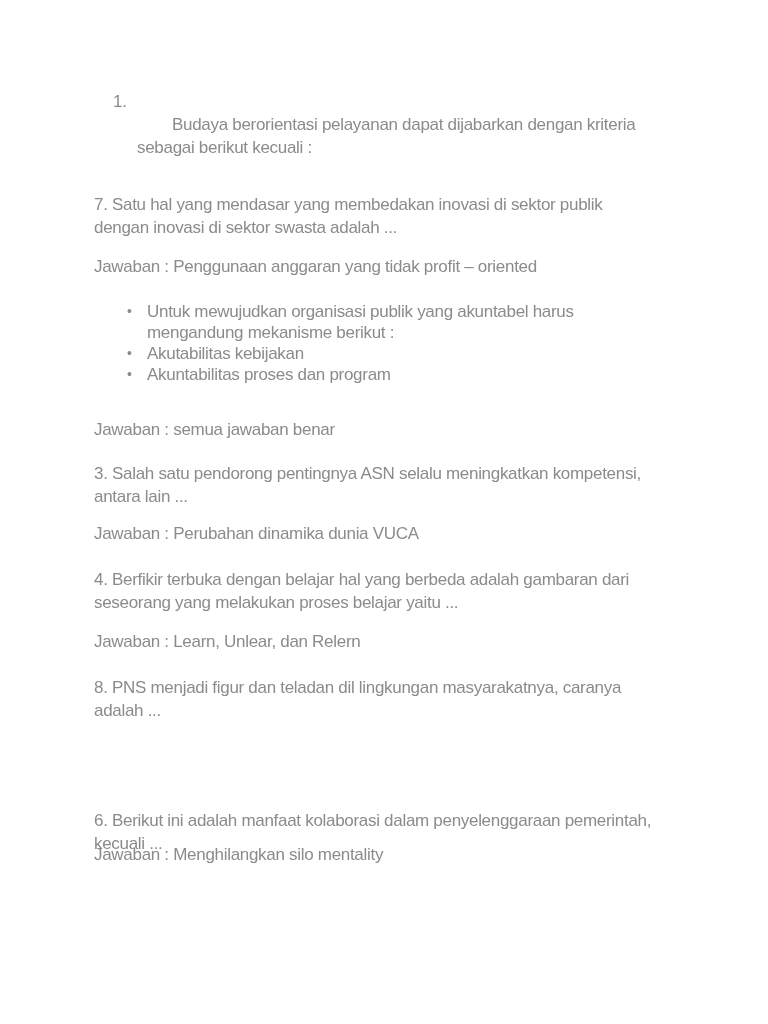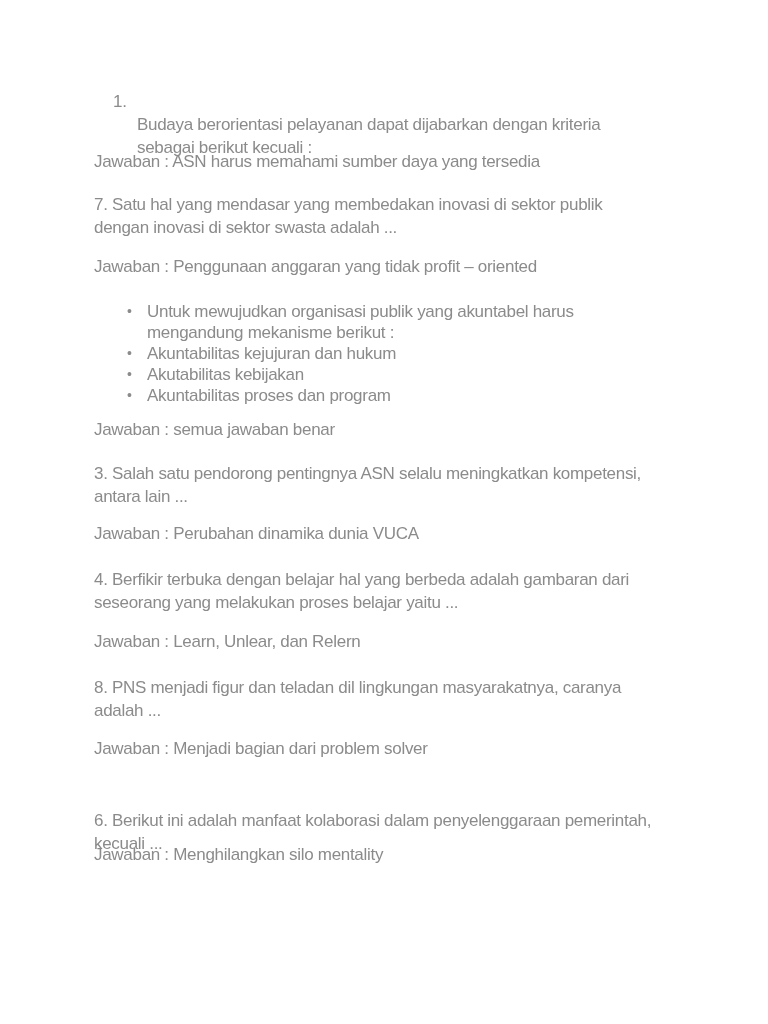--- a/index.html
+++ b/index.html
@@ -34,20 +34,21 @@
     box-sizing: border-box;
   }
   .numbered .num {
     position: absolute;
     left: 0;
     top: 0;
     white-space: nowrap;
   }
   .numbered .ntext {
     white-space: pre-line;
+    margin-left: 35px;
   }
   
   ul.bullets {
     position: absolute;
     left: 127px;
     width: 600px;
     margin: 0;
     padding: 0;
     list-style: none;
     line-height: 21px;
@@ -70,50 +71,47 @@
 </head>
 <body>
 
 <div class="page">
 
   <div class="block numbered" style="top:90px">
     <span class="num">1.</span><span class="ntext">Budaya berorientasi pelayanan dapat dijabarkan dengan kriteria
 sebagai berikut kecuali :</span>
   </div>
 
-  <div class="block" style="top:150px">Jawaban : ASN harus memahami sumber daya yang tersedia</div>
 
   <div class="block" style="top:193px">7. Satu hal yang mendasar yang membedakan inovasi di sektor publik
 dengan inovasi di sektor swasta adalah ...</div>
 
   <div class="block" style="top:255px">Jawaban : Penggunaan anggaran yang tidak profit – oriented</div>
 
   <ul class="bullets" style="top:301px">
     <li>Untuk mewujudkan organisasi publik yang akuntabel harus
 mengandung mekanisme berikut :</li>
-    <li>Akuntabilitas kejujuran dan hukum</li>
     <li>Akutabilitas kebijakan</li>
     <li>Akuntabilitas proses dan program</li>
   </ul>
 
   <div class="block" style="top:418px">Jawaban : semua jawaban benar</div>
 
   <div class="block" style="top:462px">3. Salah satu pendorong pentingnya ASN selalu meningkatkan kompetensi,
 antara lain ...</div>
 
   <div class="block" style="top:522px">Jawaban : Perubahan dinamika dunia VUCA</div>
 
   <div class="block" style="top:568px">4. Berfikir terbuka dengan belajar hal yang berbeda adalah gambaran dari
 seseorang yang melakukan proses belajar yaitu ...</div>
 
   <div class="block" style="top:630px">Jawaban : Learn, Unlear, dan Relern</div>
 
   <div class="block" style="top:676px">8. PNS menjadi figur dan teladan dil lingkungan masyarakatnya, caranya
 adalah ...</div>
 
-  <div class="block" style="top:737px">Jawaban : Menjadi bagian dari problem solver</div>
 
   <div class="block" style="top:809px">6. Berikut ini adalah manfaat kolaborasi dalam penyelenggaraan pemerintah,
 kecuali ...</div>
 
   <div class="block" style="top:843px">Jawaban : Menghilangkan silo mentality</div>
 
 </div>
 
 </body></html>

